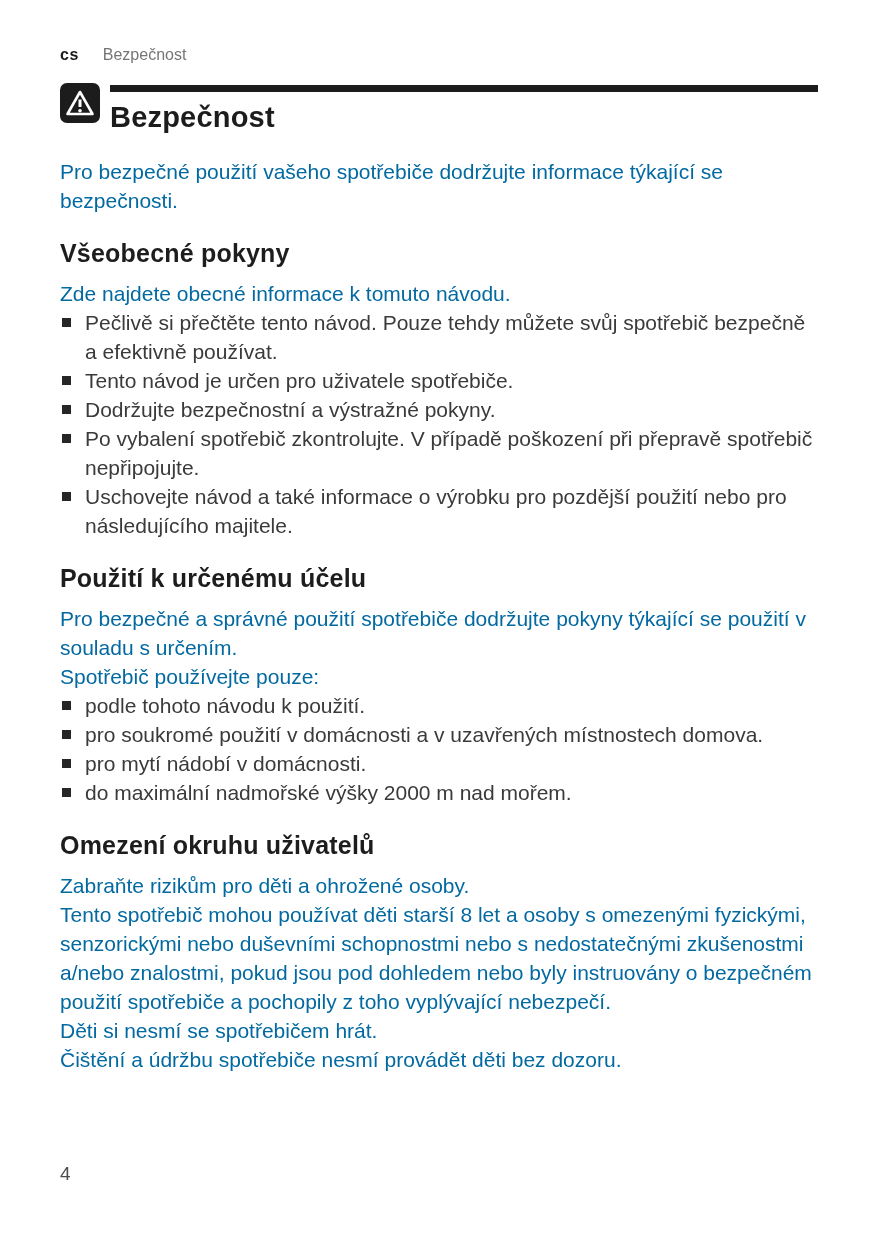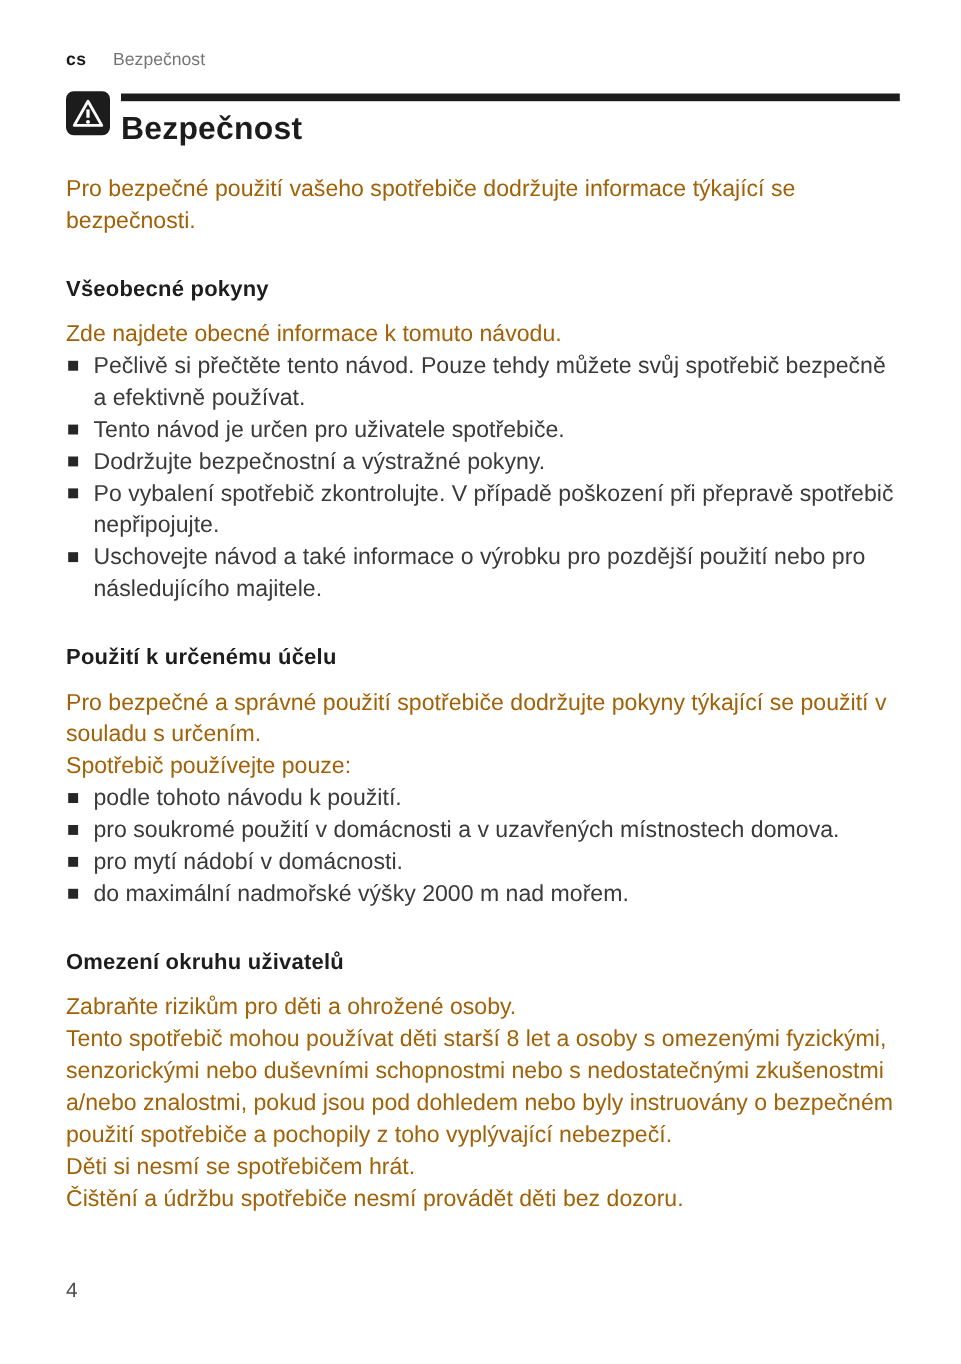--- a/index.html
+++ b/index.html
@@ -64,28 +64,28 @@
     margin-top: 9px;
     letter-spacing: 0.2px;
   }
   
   .intro {
     margin-top: 24px;
   }
   p.body-text {
     font-size: 21px;
     line-height: 29px;
-    color: #a16207;
+    color: #0369a1;
   }
   h2.section-heading {
-    font-size: 20px;
+    font-size: 25px;
     line-height: 26px;
     font-weight: bold;
     color: #1d1d1d;
-    margin-top: 35px;
+    margin-top: 25px;
     margin-bottom: 13px;
     letter-spacing: 0.2px;
   }
   ul.bullet-list {
     list-style: none;
   }
   ul.bullet-list li {
     display: flex;
     font-size: 21px;
     line-height: 29px;

